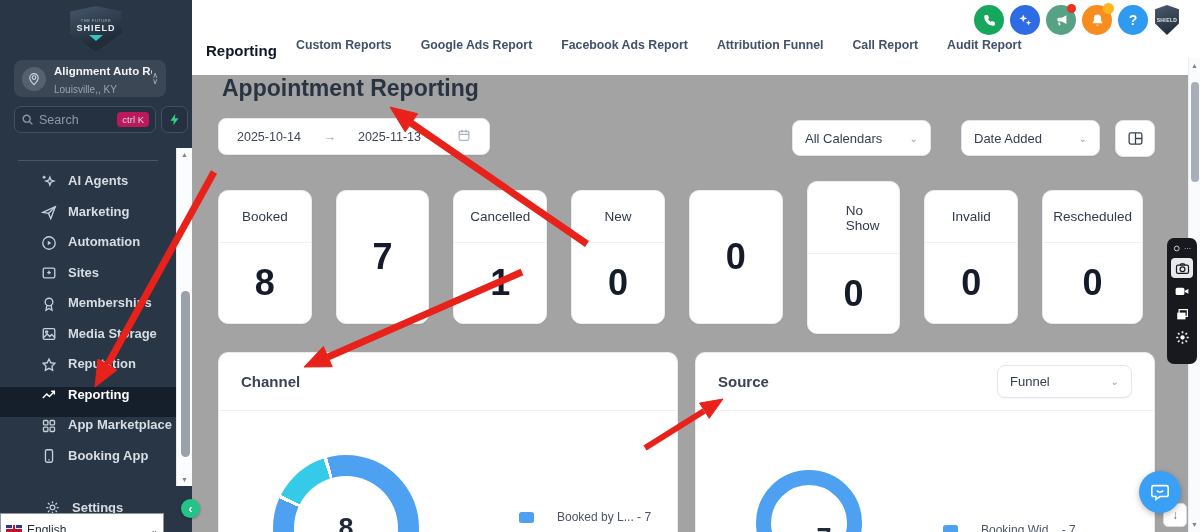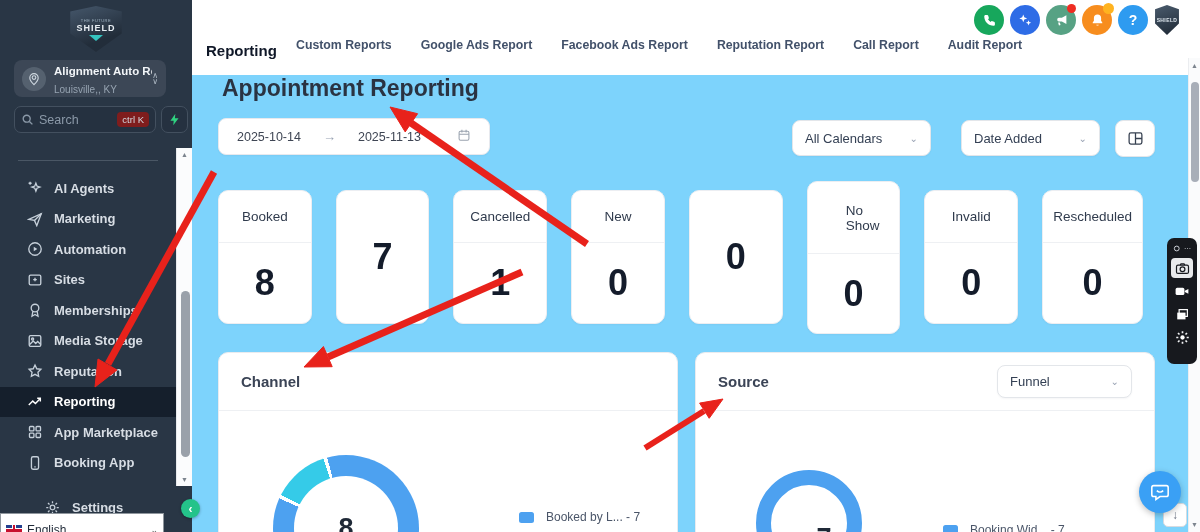--- a/index.html
+++ b/index.html
@@ -19,27 +19,27 @@
 
   .account-card { position:absolute; left:14px; top:60px; width:152px; height:37px; background:#3c4756; border-radius:8px; display:flex; align-items:center; padding:0 8px; }
   .avatar { width:24px; height:24px; border-radius:50%; background:#55616f; color:#cfd8e0; display:flex; align-items:center; justify-content:center; flex:0 0 24px; }
   .acct-text { flex:1; margin-left:8px; overflow:hidden; }
   .acct-name { font-size:11.5px; font-weight:bold; color:#f2f5f8; white-space:nowrap; }
   .acct-loc { font-size:10px; color:#96a3b1; white-space:nowrap; }
   .acct-chev { color:#aeb9c4; font-size:8px; line-height:6px; text-align:center; }
 
   .search-box { position:absolute; left:14px; top:106px; width:142px; height:27px; background:#253140; border:1px solid #43505f; border-radius:7px; display:flex; align-items:center; padding:0 6px; }
   .search-box .ph { color:#8b99a8; font-size:12.5px; margin-left:5px; flex:1; }
-  .kbd { background:#7f1d1d; color:#d4dbe2; font-size:9.5px; border-radius:4px; padding:2px 5px; }
+  .kbd { background:#be185d; color:#d4dbe2; font-size:9.5px; border-radius:4px; padding:2px 5px; }
   .bolt-btn { position:absolute; left:161px; top:106px; width:27px; height:27px; background:#253140; border:1px solid #43505f; border-radius:7px; display:flex; align-items:center; justify-content:center; }
 
   .side-divider { position:absolute; left:18px; top:160px; width:140px; height:1px; background:#4a5765; }
 
   .nav-list { position:absolute; left:0; top:173px; width:176px; }
-  .nav-item { height:30.5px; display:flex; align-items:center; padding-left:26px; cursor:pointer; }
+  .nav-item { height:30.5px; display:flex; align-items:flex-start; padding-left:40px; cursor:pointer; }
   .nav-item.active { background:#151f2c; }
   .nav-ic { width:17px; height:17px; color:#c6d0da; display:flex; align-items:center; justify-content:center; }
   .nav-item.active .nav-ic { color:#fff; }
   .nav-lb { margin-left:11px; font-size:13px; font-weight:600; color:#d7dde4; white-space:nowrap; }
   .nav-item.active .nav-lb { color:#fff; }
 
   .settings-row { position:absolute; left:18px; top:492px; width:176px; height:30px; display:flex; align-items:center; padding-left:26px; }
 
   .lang-select { position:absolute; left:0; top:513px; width:164px; height:19px; background:#fff; border:1px solid #8f969d; display:flex; align-items:center; padding:16px 5px; z-index:9; }
   .flag { width:16px; height:11px; flex:0 0 16px; background:
@@ -73,21 +73,21 @@
   .ticon.mega { background:#57a284; }
   .ticon.bell { background:#f78d1e; }
   .ticon.help { background:#2e9bf0; font-size:14px; font-weight:bold; }
   .dot-red { position:absolute; right:0; top:-1px; width:9px; height:9px; border-radius:50%; background:#ef2d22; }
   .dot-amber { position:absolute; right:-2px; top:-2px; width:11px; height:11px; border-radius:50%; background:#ffb320; }
   .mini-shield { width:26px; height:30px; background:linear-gradient(160deg,#4b5c6e,#1d2733);
     clip-path:polygon(50% 0,96% 14%,96% 62%,50% 100%,4% 62%,4% 14%);
     display:flex; align-items:center; justify-content:center; font-size:5px; font-weight:bold; color:#dfe7ee; letter-spacing:.4px; }
 
   
-  .content { position:absolute; left:0; top:75px; width:100%; height:457px; background:#7dd3fc; overflow:hidden; }
+  .content { position:absolute; left:0; top:75px; width:100%; height:457px; background:#a3a3a3; overflow:hidden; }
   .page-title { position:absolute; left:30px; top:0; font-size:23px; font-weight:bold; color:#2a3342; }
 
   .date-card { position:absolute; left:26px; top:43px; width:272px; height:37px; background:#fff; border:1px solid #e7e9ee; border-radius:8px; display:flex; align-items:center; padding:0 18px; box-shadow:0 1px 2px rgba(16,24,40,.04); }
   .date-val { font-size:12.5px; color:#3f4654; }
   .date-arrow { color:#98a2b3; margin:0 22px; font-size:13px; }
   .cal-ic { margin-left:auto; color:#9aa3af; }
 
   .sel { background:#fff; border:1px solid #e3e6ea; border-radius:8px; height:36px; display:flex; align-items:center; padding:0 12px; box-shadow:0 1px 2px rgba(16,24,40,.04); }
   .sel .sel-lb { font-size:13px; color:#344054; flex:1; white-space:nowrap; }
   .sel .chev { color:#98a2b3; font-size:10px; margin-left:8px; }
@@ -109,21 +109,21 @@
   .panel-head { height:58px; border-bottom:1px solid #eef0f3; display:flex; align-items:center; justify-content:space-between; padding:0 22px; }
   .panel-title { font-size:15px; font-weight:600; color:#3b4456; }
   .sel-funnel { width:135px; height:33px; }
   .panel-body { position:relative; height:182px; }
 
   .donut { position:absolute; left:54px; top:44px; width:146px; height:146px; border-radius:50%; }
   .donut::after { content:""; position:absolute; left:21px; top:21px; width:104px; height:104px; border-radius:50%; background:#fff; }
   .donut-center { position:absolute; left:54px; top:44px; width:146px; height:146px; display:flex; align-items:center; justify-content:center; font-size:27px; font-weight:600; color:#1f2937; z-index:2; }
   .ring { position:absolute; left:60px; top:59px; width:106px; height:106px; border:15px solid #4DA1F0; border-radius:50%; }
   .ring-center { position:absolute; left:60px; top:59px; width:136px; height:136px; display:flex; align-items:center; justify-content:center; font-size:27px; font-weight:600; color:#1f2937; }
-  .legend { position:absolute; display:flex; align-items:center; gap:12px;justify-content:center; }
+  .legend { position:absolute; display:flex; align-items:center; gap:23px;justify-content:center; }
   .legend .swatch { width:15px; height:11px; border-radius:2.5px; background:#4DA1F0; }
   .legend .ltext { font-size:12px; color:#4a5568; white-space:nowrap; }
   .legend.ch { left:300px; top:99px; }
   .legend.src { left:247px; top:112px; }
 
   
   .main-scroll { position:absolute; left:1188px; top:58px; width:12px; height:474px; background:#fafbfc; border-left:1px solid #ebedf0; z-index:7; }
   .main-scroll .thumb { position:absolute; left:2px; top:24px; width:8px; height:100px; background:#a8aeb8; border-radius:4px; }
 
   .ext-toolbar { position:absolute; left:1167px; top:238px; width:30px; height:126px; background:#17191e; border-radius:7px; z-index:8; display:flex; flex-direction:column; align-items:center; padding:4px 0; gap:3px; }
@@ -299,21 +299,21 @@
   </div>
   <div class="collapse-btn">‹</div>
 
   <div class="main">
     <header class="topbar">
       <span class="brand">Reporting</span>
       <nav class="tabs">
           <span class="tab">Custom Reports</span>
           <span class="tab">Google Ads Report</span>
           <span class="tab">Facebook Ads Report</span>
-          <span class="tab">Reputation Report</span>
+          <span class="tab">Attribution Funnel</span>
           <span class="tab">Call Report</span>
           <span class="tab">Audit Report</span>
         </nav>
       <div class="top-icons">
         <span class="ticon phone">
           <svg width="15" height="15" viewBox="0 0 20 20">
               <path d="M4.8 2.8c-1 0-1.8.8-1.8 1.8C3 11.4 8.6 17 15.4 17c1 0 1.8-.8 1.8-1.8v-2.1c0-.7-.5-1.3-1.1-1.5l-2.3-.7c-.6-.2-1.2 0-1.6.4l-.6.7a11 11 0 01-3.6-3.6l.7-.6c.4-.4.6-1 .4-1.6L8.4 3.9c-.2-.6-.8-1.1-1.5-1.1H4.8z" fill="#fff"></path>
             </svg>
         </span>
         <span class="ticon spark">

